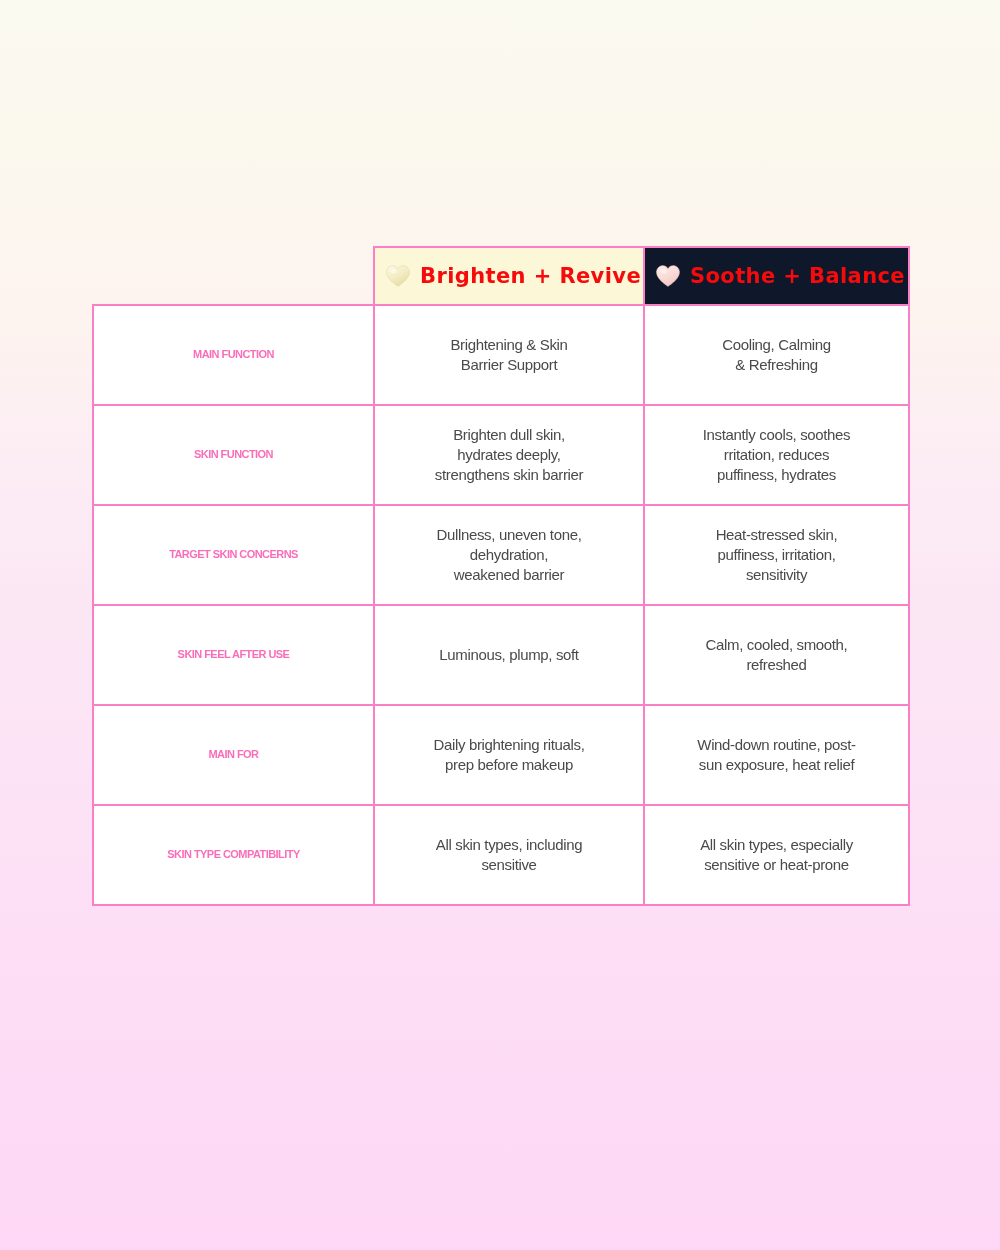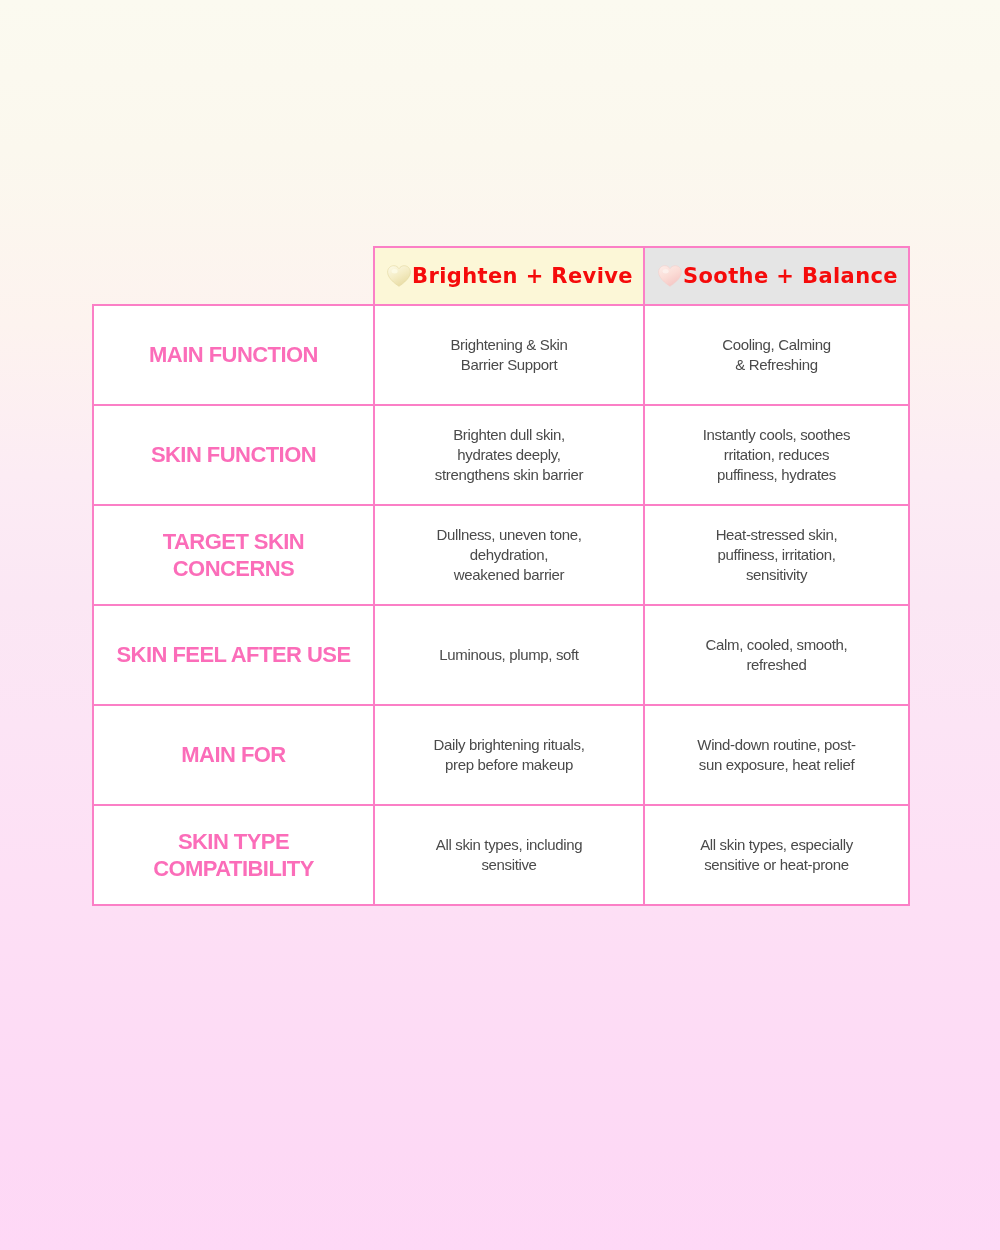--- a/index.html
+++ b/index.html
@@ -58,27 +58,27 @@
     padding: 0;
   }
 
   th.head-cell {
     border: 2px solid #fb7fc6;
     padding: 0 10px;
     vertical-align: middle;
     text-align: center;
   }
   th.head-a { background: #fcf7d7; }
-  th.head-b { background: #e5e5e5; }
+  th.head-b { background: #0f172a; }
 
   .head-inner {
     display: flex;
     align-items: center;
-    justify-content: flex-end;
-    gap: 0;
+    justify-content: flex-start;
+    gap: 9px;
     white-space: nowrap;
   }
 
   .head-label {
     color: #f50b0b;
     font-size: 21px;
     font-weight: bold;
     letter-spacing: 0.4px;
     font-family: "DejaVu Sans", sans-serif;
   }
@@ -99,21 +99,21 @@
     border: 2px solid #fb7fc6;
     background: #ffffff;
     text-align: center;
     vertical-align: middle;
     padding: 8px 12px;
   }
 
   td.label-cell {
     color: #fb6db9;
     font-weight: bold;
-    font-size: 22px;
+    font-size: 11px;
     letter-spacing: -0.55px;
     line-height: 1.25;
     font-family: "Liberation Sans", sans-serif;
   }
 
   td.data-cell {
     color: #4a4a4a;
     font-size: 15px;
     line-height: 1.32;
     letter-spacing: -0.35px;

